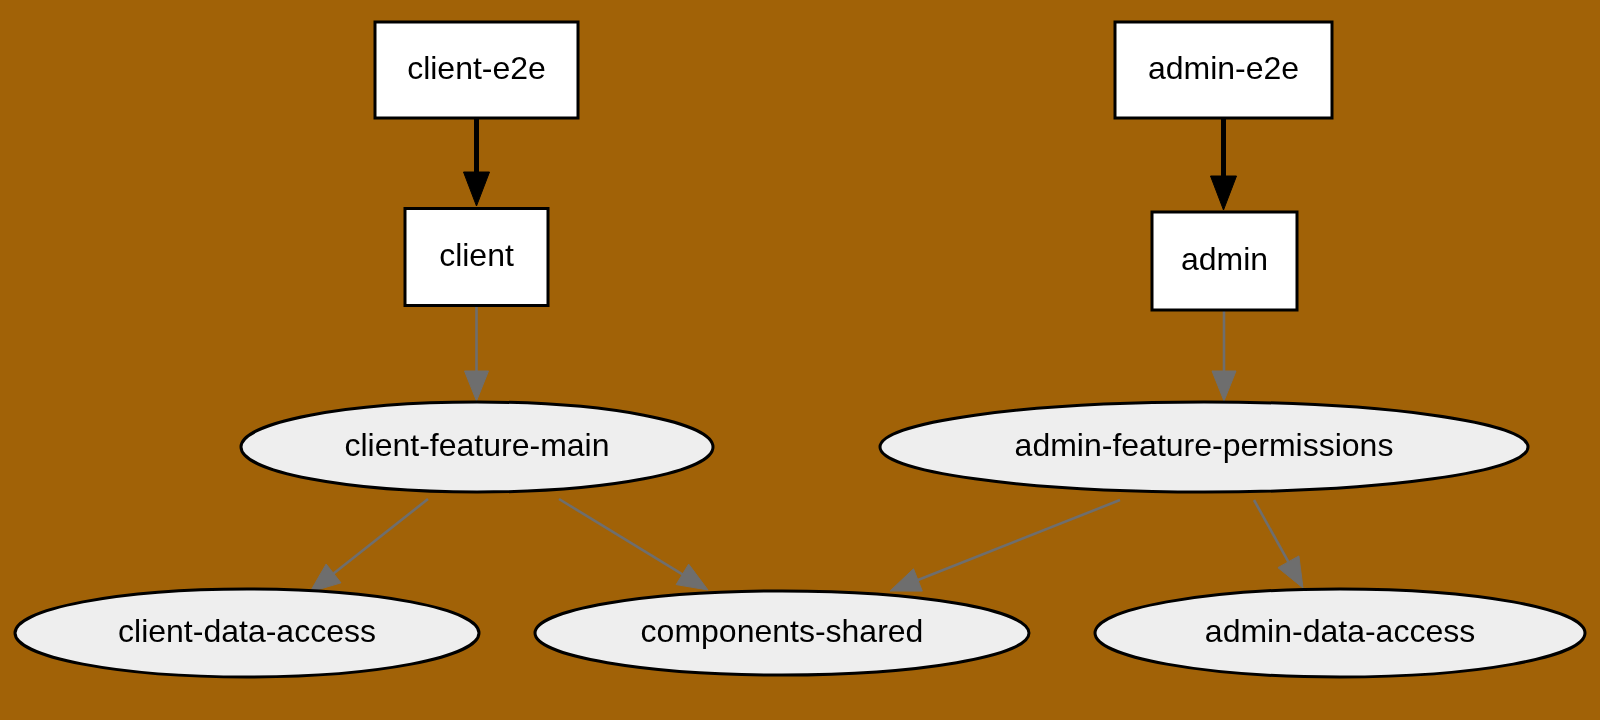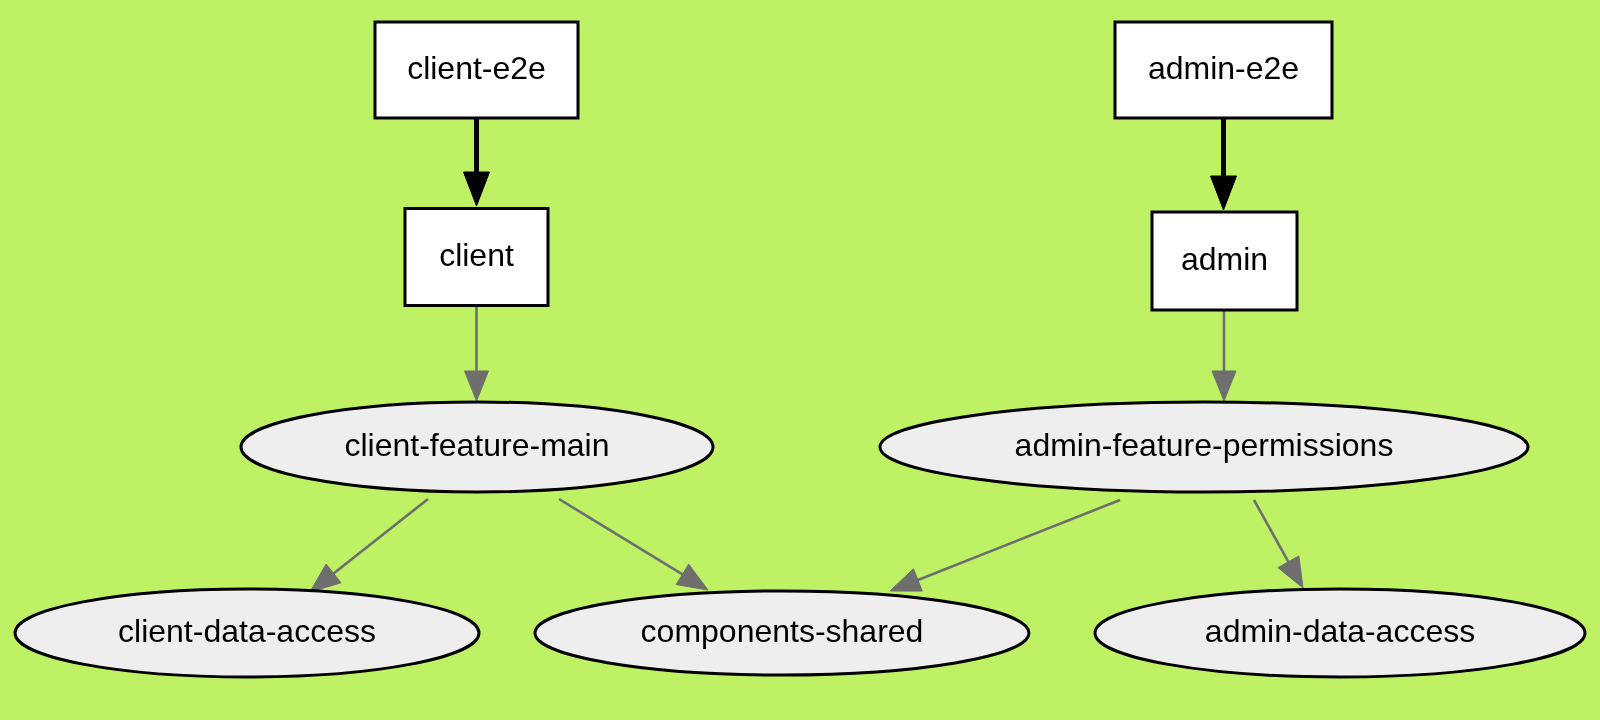--- a/index.html
+++ b/index.html
@@ -11,21 +11,21 @@
   body {
     width: 1600px;
     height: 720px;
     font-family: "Liberation Sans", sans-serif;
     overflow: hidden;
   }
   #graph-root {
     position: relative;
     width: 1600px;
     height: 720px;
-    background: #bef264;
+    background: #a16207;
   }
   #graph-svg {
     position: absolute;
     left: 0;
     top: 0;
     width: 1600px;
     height: 720px;
     display: block;
   }
   .node-label {

